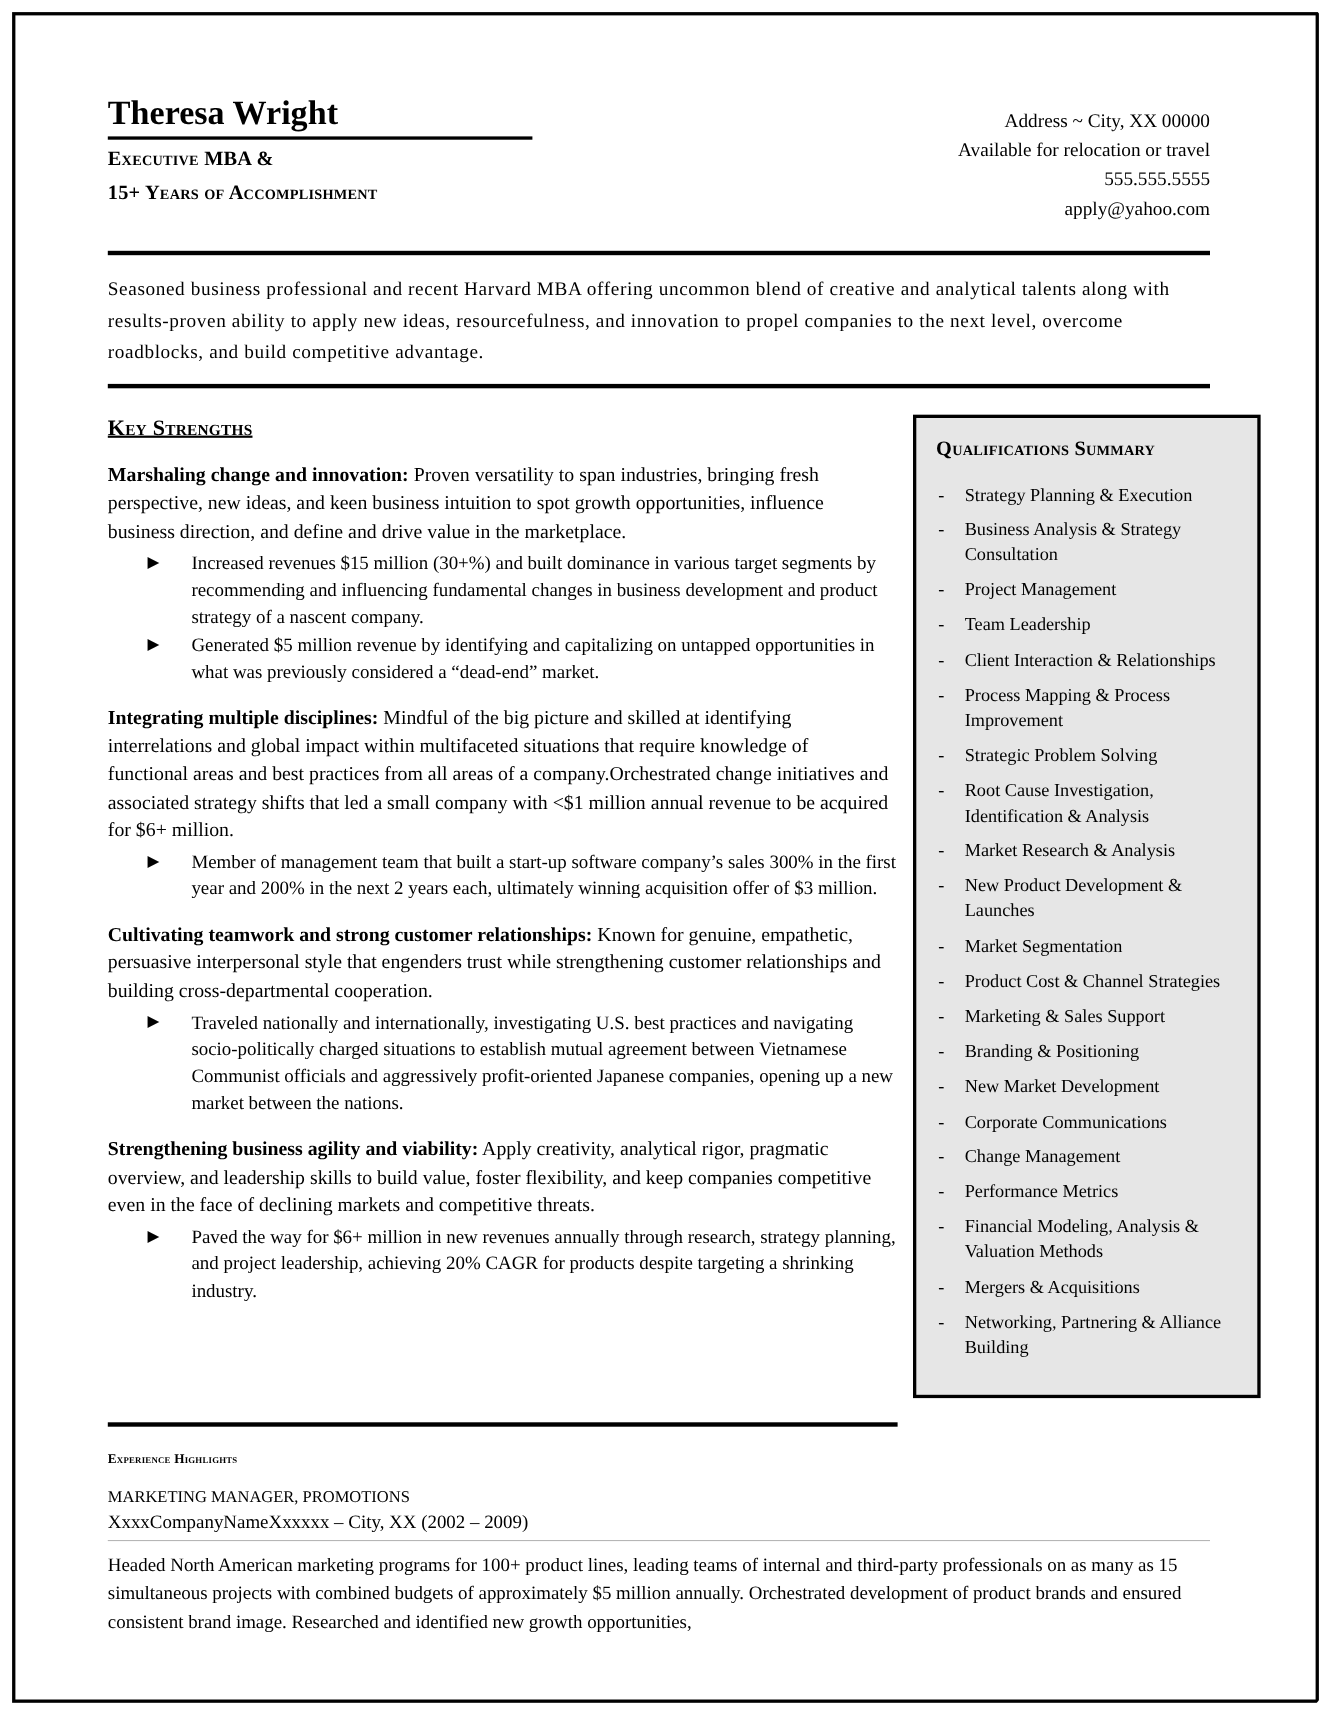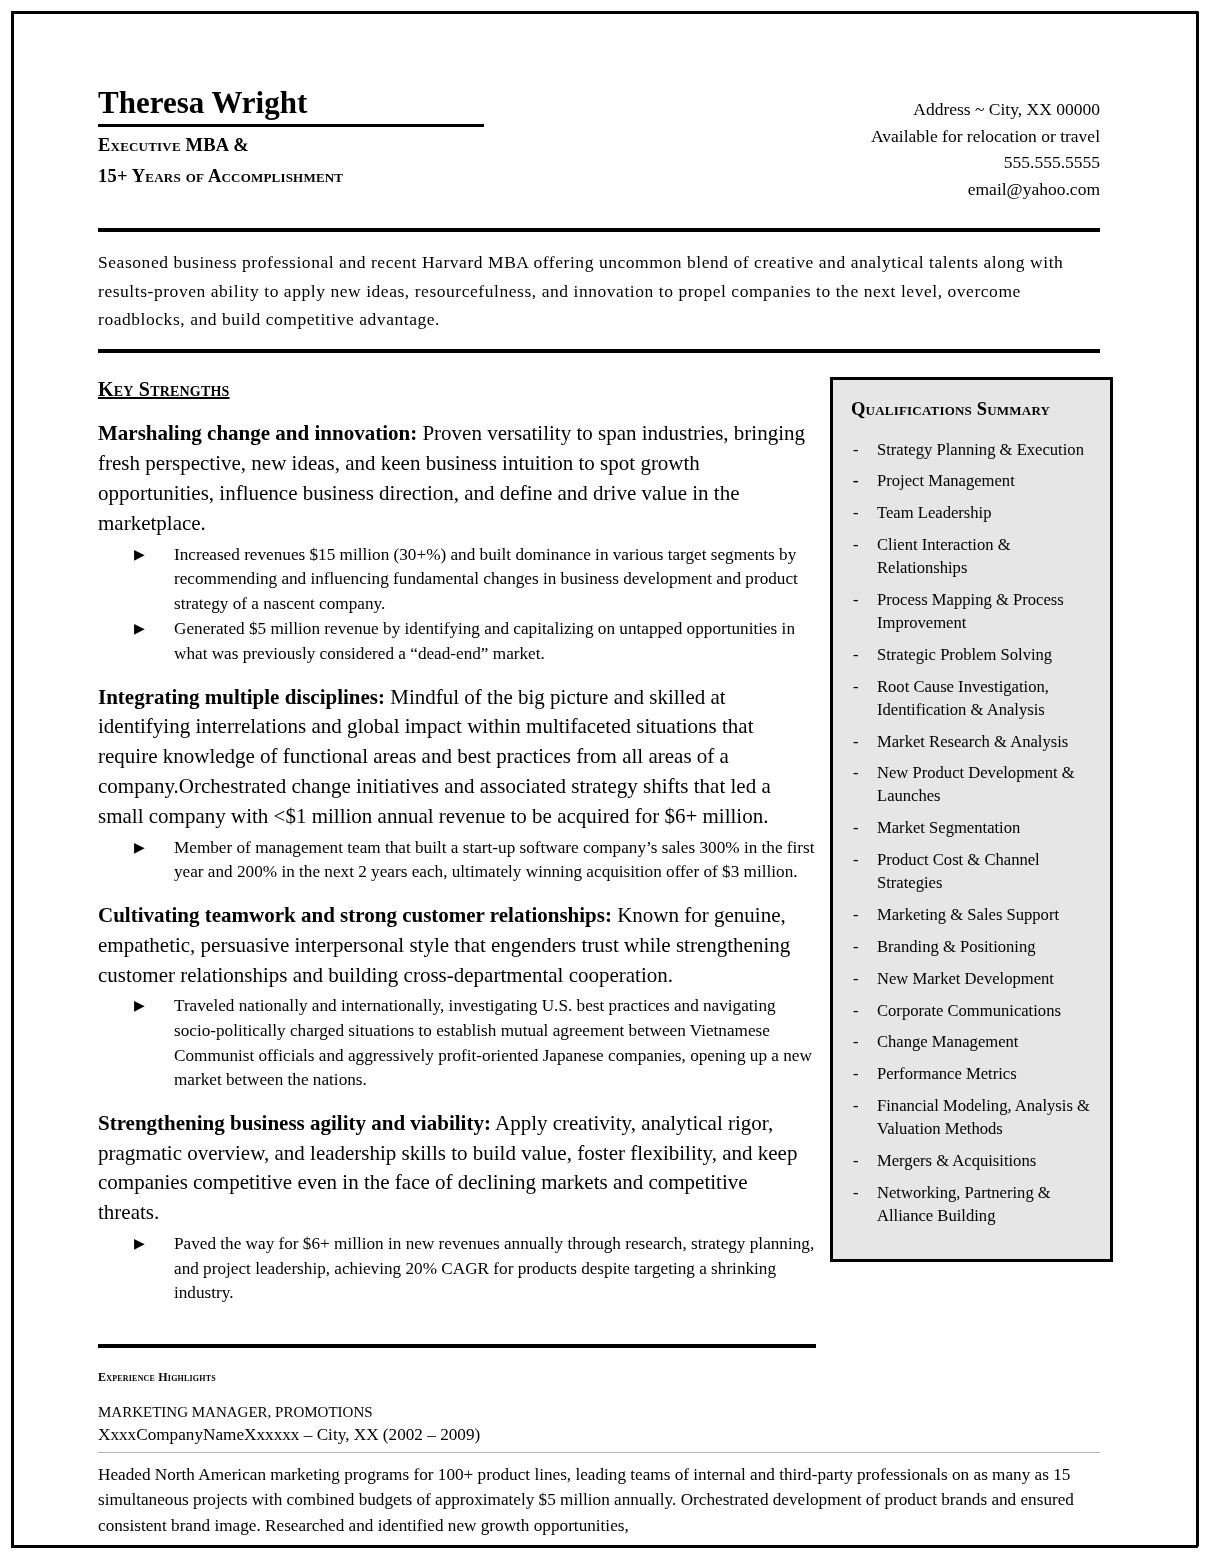--- a/index.html
+++ b/index.html
@@ -128,21 +128,21 @@
     font-size: 20px;
     font-weight: bold;
     line-height: 1.2;
     margin-bottom: 18px;
     text-decoration: underline;
   }
 
   .strength { margin-bottom: 4px; }
   .strength p {
     margin: 0 4px 2px 0;
-    font-size: 21px;
+    font-size: 18px;
     line-height: 1.42;
   }
   .strength p b { font-weight: bold; }
 
   ul.bullets {
     list-style: none;
     margin: 4px 0 16px 0;
     padding: 0;
   }
   ul.bullets li {
@@ -158,21 +158,21 @@
     top: 1px;
     font-size: 14px;
     line-height: 1.6;
   }
 
   
   .qual-box {
     border: 3px solid #000;
     background: #e6e6e6;
     box-sizing: border-box;
-    width: 283px;
+    width: 316px;
     padding: 14px 14px 22px 14px;
   }
   .qual-title {
     font-size: 18.5px;
     font-weight: bold;
     line-height: 1.2;
     margin: 4px 0 18px 4px;
   }
   ul.qual-list {
     list-style: none;
@@ -226,21 +226,21 @@
     <div class="header">
       <div class="header-left">
         <div class="name">Theresa Wright</div>
         <div class="tagline smallcaps">Executive MBA &amp;</div>
         <div class="tagline smallcaps">15+ Years of Accomplishment</div>
       </div>
       <div class="header-right">
         <div>Address ~ City, XX 00000</div>
         <div>Available for relocation or travel</div>
         <div>555.555.5555</div>
-        <div>email@yahoo.com</div>
+        <div>apply@yahoo.com</div>
       </div>
     </div>
 
     <div class="targets-wrap">
       <div class="rule-thick"></div>
       <div class="summary">Seasoned business professional and recent Harvard MBA offering uncommon blend of creative and analytical talents along with results-proven ability to apply new ideas, resourcefulness, and innovation to propel companies to the next level, overcome roadblocks, and build competitive advantage.</div>
       <div class="rule-thick"></div>
     </div>
 
     <div class="body-cols">
@@ -276,21 +276,21 @@
           </div>
       </div>
 
       <div class="col-gap"></div>
 
       <div class="col-right">
         <div class="qual-box">
           <div class="qual-title smallcaps">Qualifications Summary</div>
           <ul class="qual-list" id="qual-container">
               <li><span class="dash">-</span><span>Strategy Planning &amp; Execution</span></li>
-              <li><span class="dash">-</span></li>
+              <li><span class="dash">-</span><span>Business Analysis &amp; Strategy Consultation</span></li>
               <li><span class="dash">-</span><span>Project Management</span></li>
               <li><span class="dash">-</span><span>Team Leadership</span></li>
               <li><span class="dash">-</span><span>Client Interaction &amp; Relationships</span></li>
               <li><span class="dash">-</span><span>Process Mapping &amp; Process Improvement</span></li>
               <li><span class="dash">-</span><span>Strategic Problem Solving</span></li>
               <li><span class="dash">-</span><span>Root Cause Investigation, Identification &amp; Analysis</span></li>
               <li><span class="dash">-</span><span>Market Research &amp; Analysis</span></li>
               <li><span class="dash">-</span><span>New Product Development &amp; Launches</span></li>
               <li><span class="dash">-</span><span>Market Segmentation</span></li>
               <li><span class="dash">-</span><span>Product Cost &amp; Channel Strategies</span></li>

